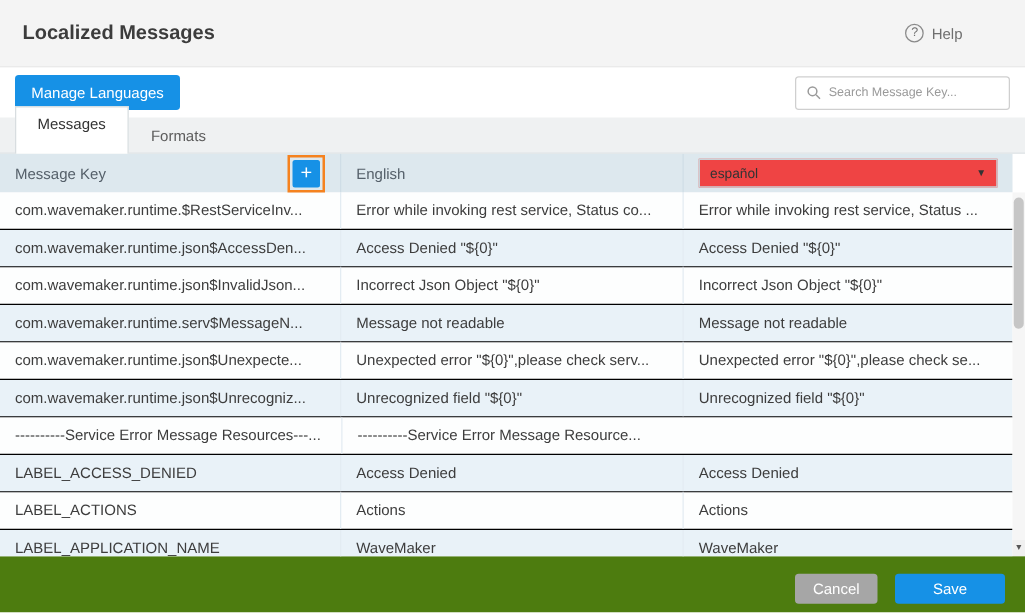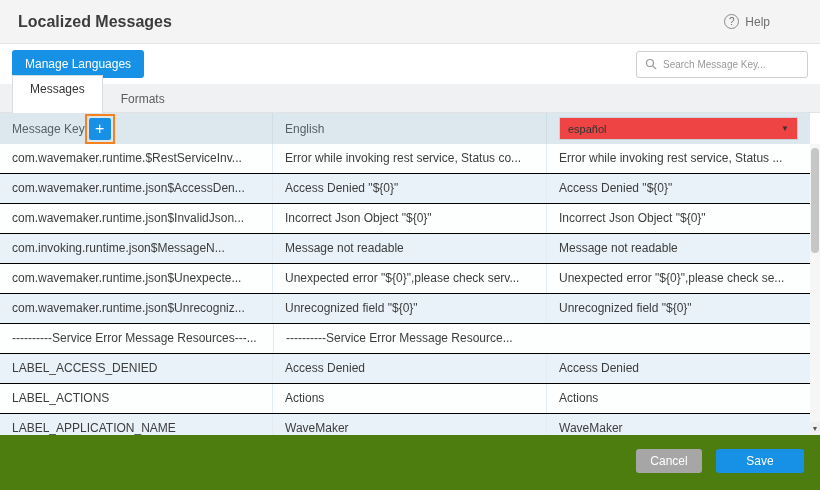--- a/index.html
+++ b/index.html
@@ -7,21 +7,21 @@
   body {
     font-family:"Liberation Sans", sans-serif;
     background:#ffffff;
     color:#3d3d3d;
     overflow:hidden;
   }
   .app { position:relative; width:820px; height:490px; background:#fff; overflow:hidden; }
 
   
   .dlg-header {
-    height:44px; background:#f4f4f4; border-bottom:1px solid #e6e6e6;
+    height:54px; background:#f4f4f4; border-bottom:1px solid #e6e6e6;
     display:flex; align-items:center; justify-content:space-between;
     padding:0 18px;
   }
   .dlg-title { font-size:16px; font-weight:bold; color:#3c3c3c; }
   .help-link { display:flex; align-items:center; gap:6px; color:#6f6f6f; font-size:12px; cursor:pointer; margin-right:32px; }
   .help-icon {
     width:15px; height:15px; border:1px solid #8a8a8a; border-radius:50%;
     display:flex; align-items:center; justify-content:center;
     font-size:10px; color:#6f6f6f;
   }
@@ -60,21 +60,21 @@
   
   .table-wrap { position:relative; height:322px; overflow:hidden; }
   .thead { display:flex; height:31px; background:#dde8ee; width:810px; }
   .th {
     font-size:12px; color:#55606a; display:flex; align-items:center;
     padding:0 12px; border-right:1px solid #cfdde6;
   }
   .col-key { width:273px; }
   .col-eng { width:274px; }
   .col-loc { flex:1; border-right:none; }
-  .th.col-key { justify-content:flex-start; }
+  .th.col-key { justify-content:space-between; }
 
   .plus-wrap { border:2px solid var(--highlight,#f5821f); padding:2px; line-height:0; background:transparent; }
   .plus-btn {
     width:22px; height:22px; background:var(--accent,#1691e6); color:#fff;
     border:none; border-radius:2px; font-size:16px; line-height:20px;
     cursor:pointer; font-family:"Liberation Sans", sans-serif;
   }
 
   .select {
     width:100%; height:23px; background:#ef4444; border:1px solid #c9d2d8;
@@ -176,21 +176,21 @@
     <div class="td col-loc">Access Denied "${0}"</div>
   </div>
 
   <div class="tr">
     <div class="td col-key">com.wavemaker.runtime.json$InvalidJson...</div>
     <div class="td col-eng">Incorrect Json Object "${0}"</div>
     <div class="td col-loc">Incorrect Json Object "${0}"</div>
   </div>
 
   <div class="tr">
-    <div class="td col-key">com.invoking.runtime.json$MessageN...</div>
+    <div class="td col-key">com.wavemaker.runtime.serv$MessageN...</div>
     <div class="td col-eng">Message not readable</div>
     <div class="td col-loc">Message not readable</div>
   </div>
 
   <div class="tr">
     <div class="td col-key">com.wavemaker.runtime.json$Unexpecte...</div>
     <div class="td col-eng">Unexpected error "${0}",please check serv...</div>
     <div class="td col-loc">Unexpected error "${0}",please check se...</div>
   </div>
 

